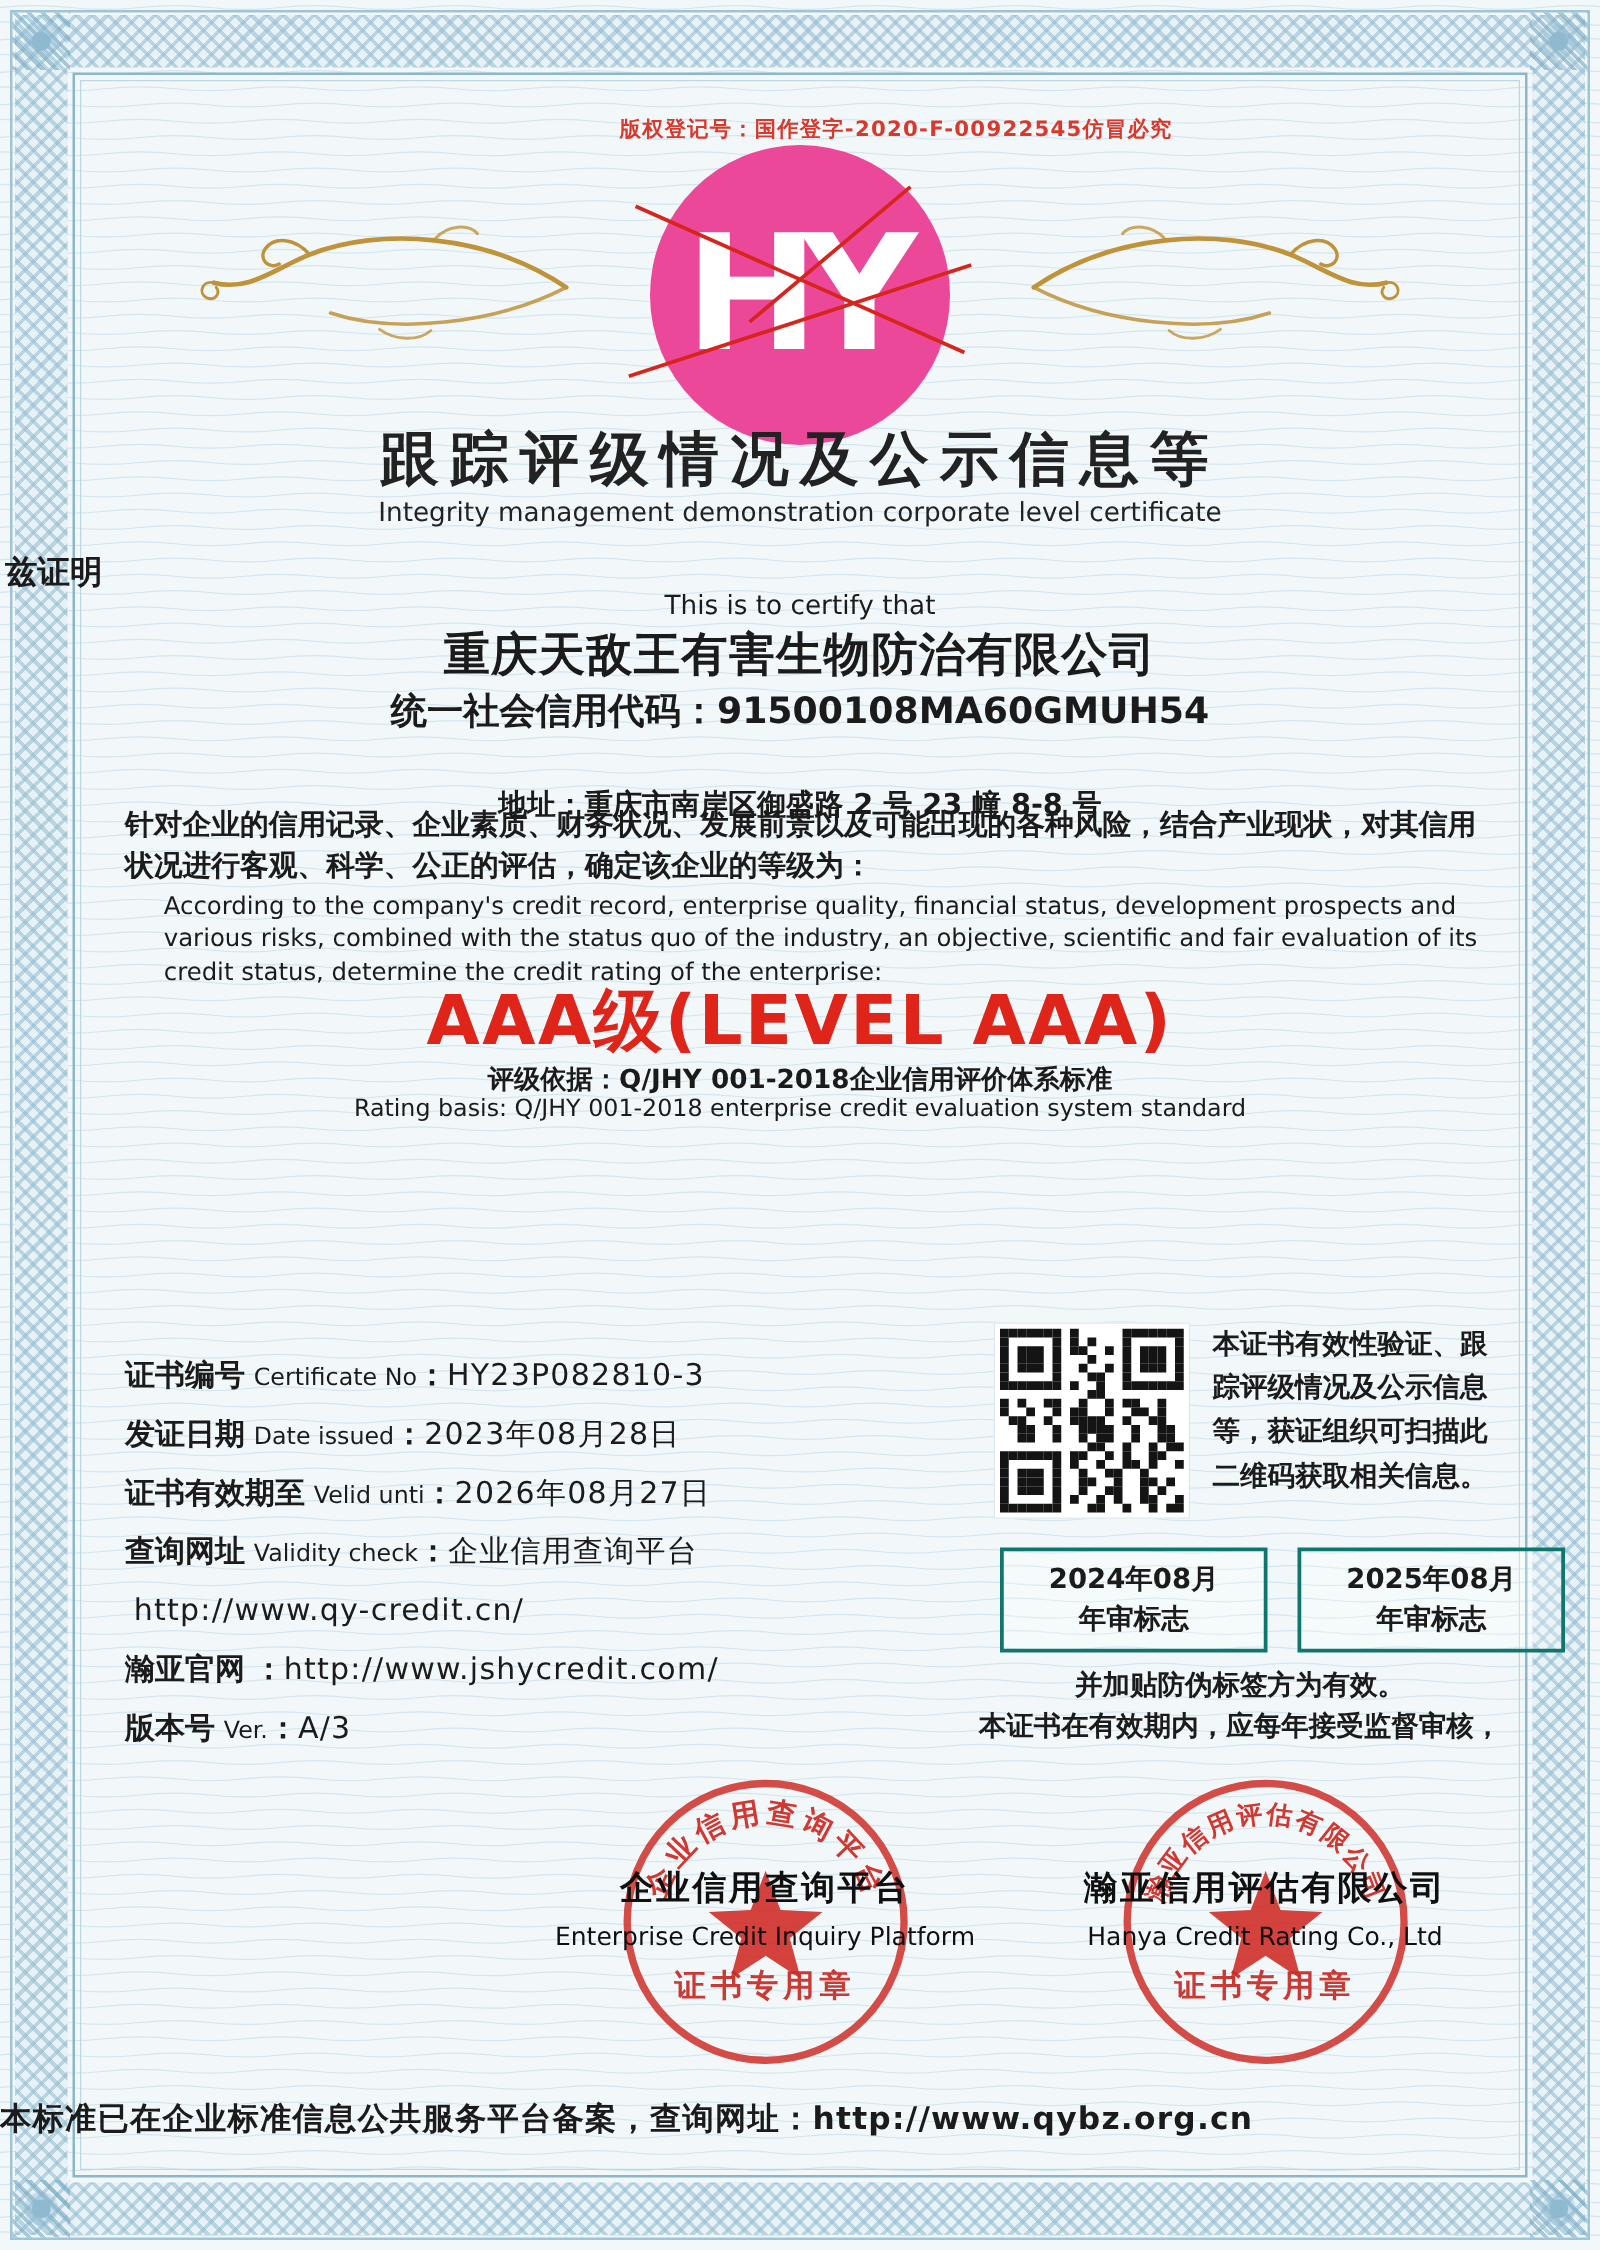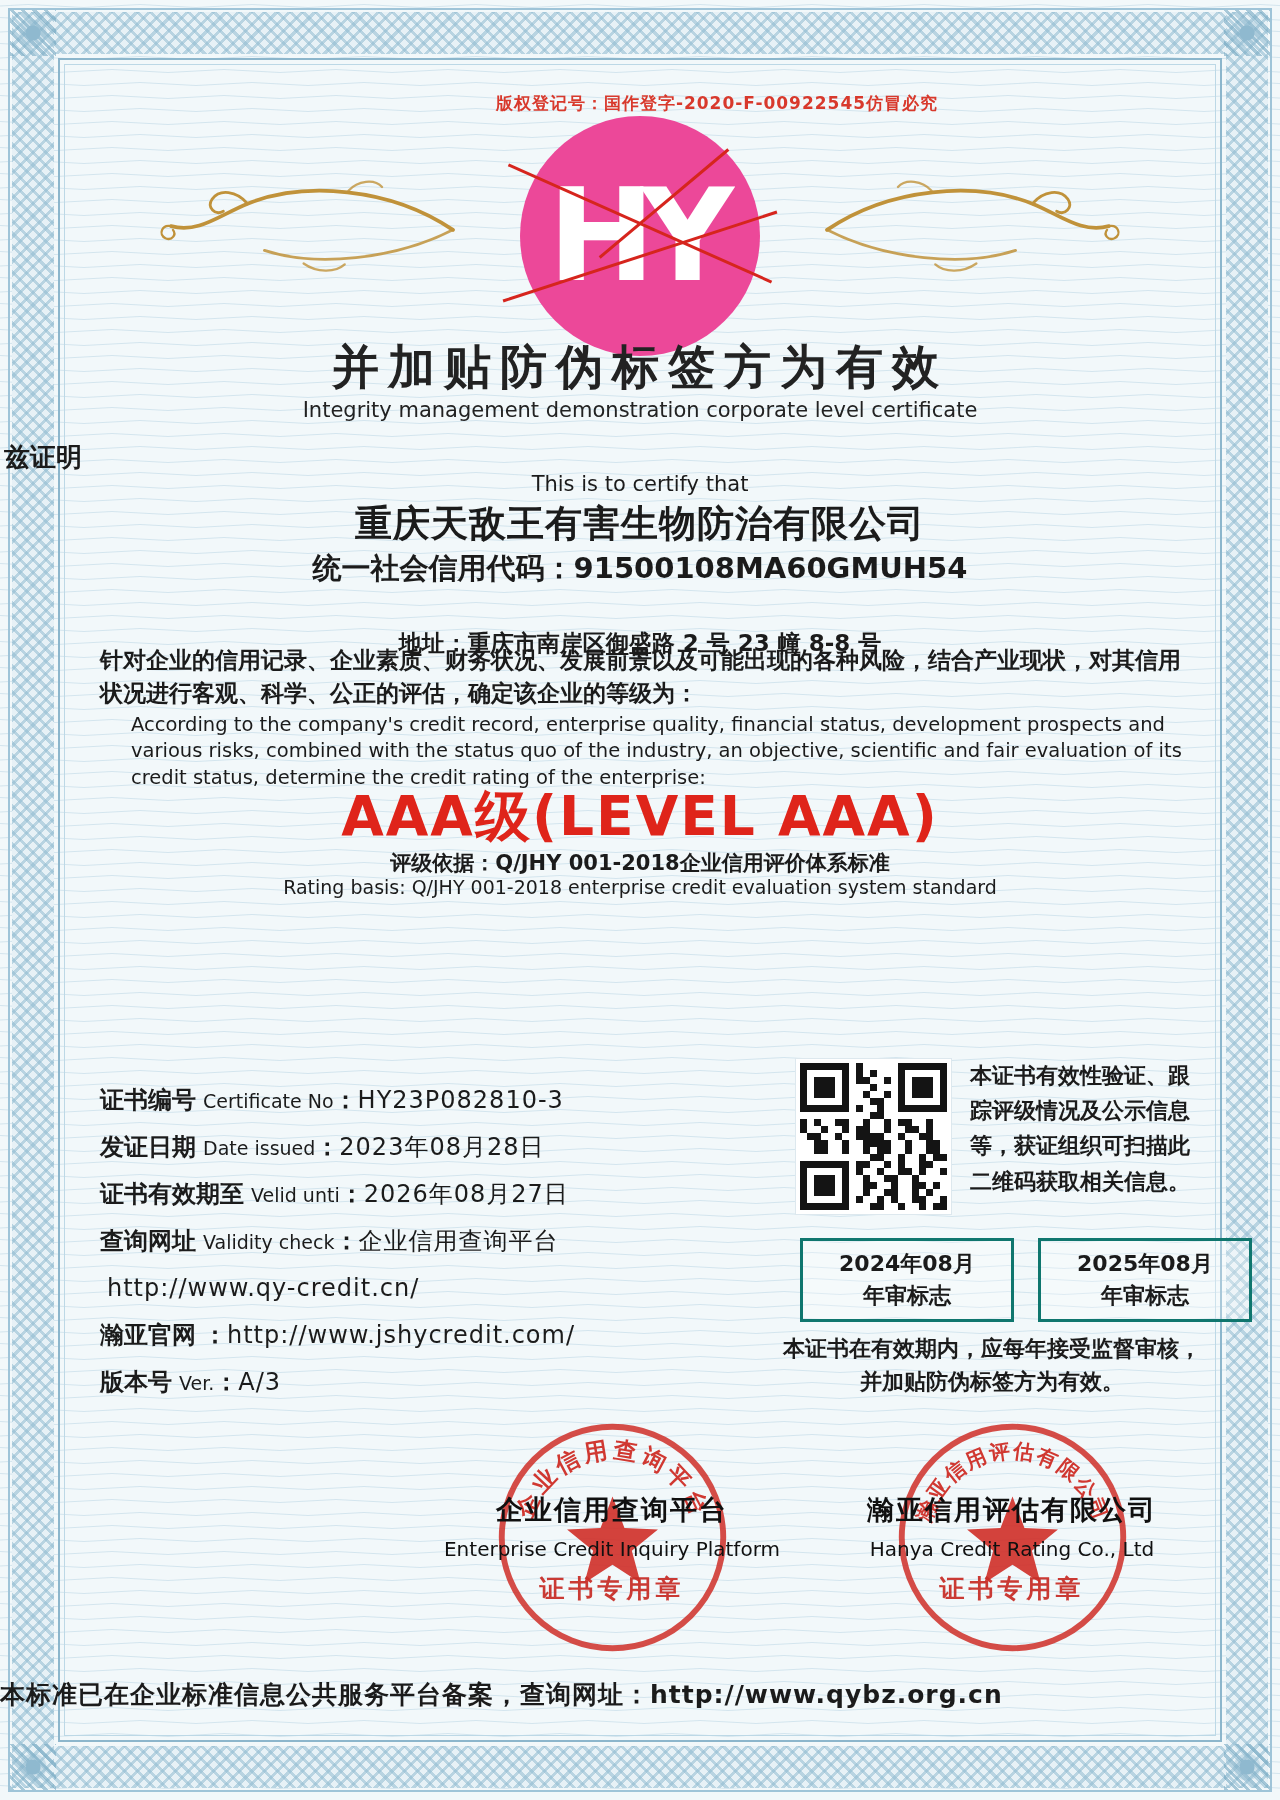--- a/index.html
+++ b/index.html
@@ -129,21 +129,21 @@
   </svg>
   <svg class="c flourish rightF" viewBox="0 0 320 120">
     <path class="gold" stroke-width="4" d="M318,62 C250,16 158,10 98,34 C68,46 46,66 16,58"></path>
     <path class="gold" stroke-width="3" opacity=".85" d="M318,62 C256,94 170,102 116,84"></path>
     <path class="gold" stroke-width="3" d="M98,34 C86,20 68,18 60,29 C54,38 63,47 72,42"></path>
     <path class="gold" stroke-width="2.5" d="M16,58 c-10,-2 -14,9 -6,13 c7,3 12,-4 8,-9"></path>
     <path class="gold" stroke-width="2.5" opacity=".8" d="M206,20 c10,-11 28,-13 36,-4"></path>
     <path class="gold" stroke-width="2.5" opacity=".8" d="M158,98 c14,10 34,10 44,1"></path>
   </svg>
 
-  <div class="c title">并加贴防伪标签方为有效</div>
+  <div class="c title">跟踪评级情况及公示信息等</div>
   <div class="c subtitle">Integrity management demonstration corporate level certificate</div>
   <div class="c certify-zh">兹证明</div>
   <div class="c certify-en">This is to certify that</div>
 
   <div class="c company">重庆天敌王有害生物防治有限公司</div>
   <div class="c credit-code">统一社会信用代码：91500108MA60GMUH54</div>
   <div class="c address">地址：重庆市南岸区御盛路 2 号 23 幢 8-8 号</div>
 
   <div class="c para-zh">针对企业的信用记录、企业素质、财务状况、发展前景以及可能出现的各种风险，结合产业现状，对其信用状况进行客观、科学、公正的评估，确定该企业的等级为：</div>
   <div class="c para-en">According to the company's credit record, enterprise quality, financial status, development prospects and various risks, combined with the status quo of the industry, an objective, scientific and fair evaluation of its credit status, determine the credit rating of the enterprise:</div>
@@ -613,22 +613,22 @@
       <div class="p">2024年08月</div>
       <div class="l">年审标志</div>
     </div>
     <div class="review-box">
       <div class="p">2025年08月</div>
       <div class="l">年审标志</div>
     </div>
   </div>
 
   <div class="c supervision">
+    <div>并加贴防伪标签方为有效。</div>
     <div>本证书在有效期内，应每年接受监督审核，</div>
-    <div>并加贴防伪标签方为有效。</div>
   </div>
 
   <svg class="seal" style="left:490px;top:1415px" width="245" height="245" viewBox="0 0 250 250">
     <defs>
         <path id="arcA" d="M39,130 A86,86 0 1 1 211,130"></path>
       </defs>
     <circle class="seal-ring" cx="125" cy="125" r="113"></circle>
     <path class="seal-star" transform="translate(125,132) scale(1.22)" d="M0,-40 L9.99,-13.75 38.04,-12.36 16.17,5.25 23.51,32.36 0,17 -23.51,32.36 -16.17,5.25 -38.04,-12.36 -9.99,-13.75 Z"></path>
     <text class="seal-arc-text"><textPath href="#arcA" startOffset="50%" text-anchor="middle">企业信用查询平台</textPath></text>
   </svg>

